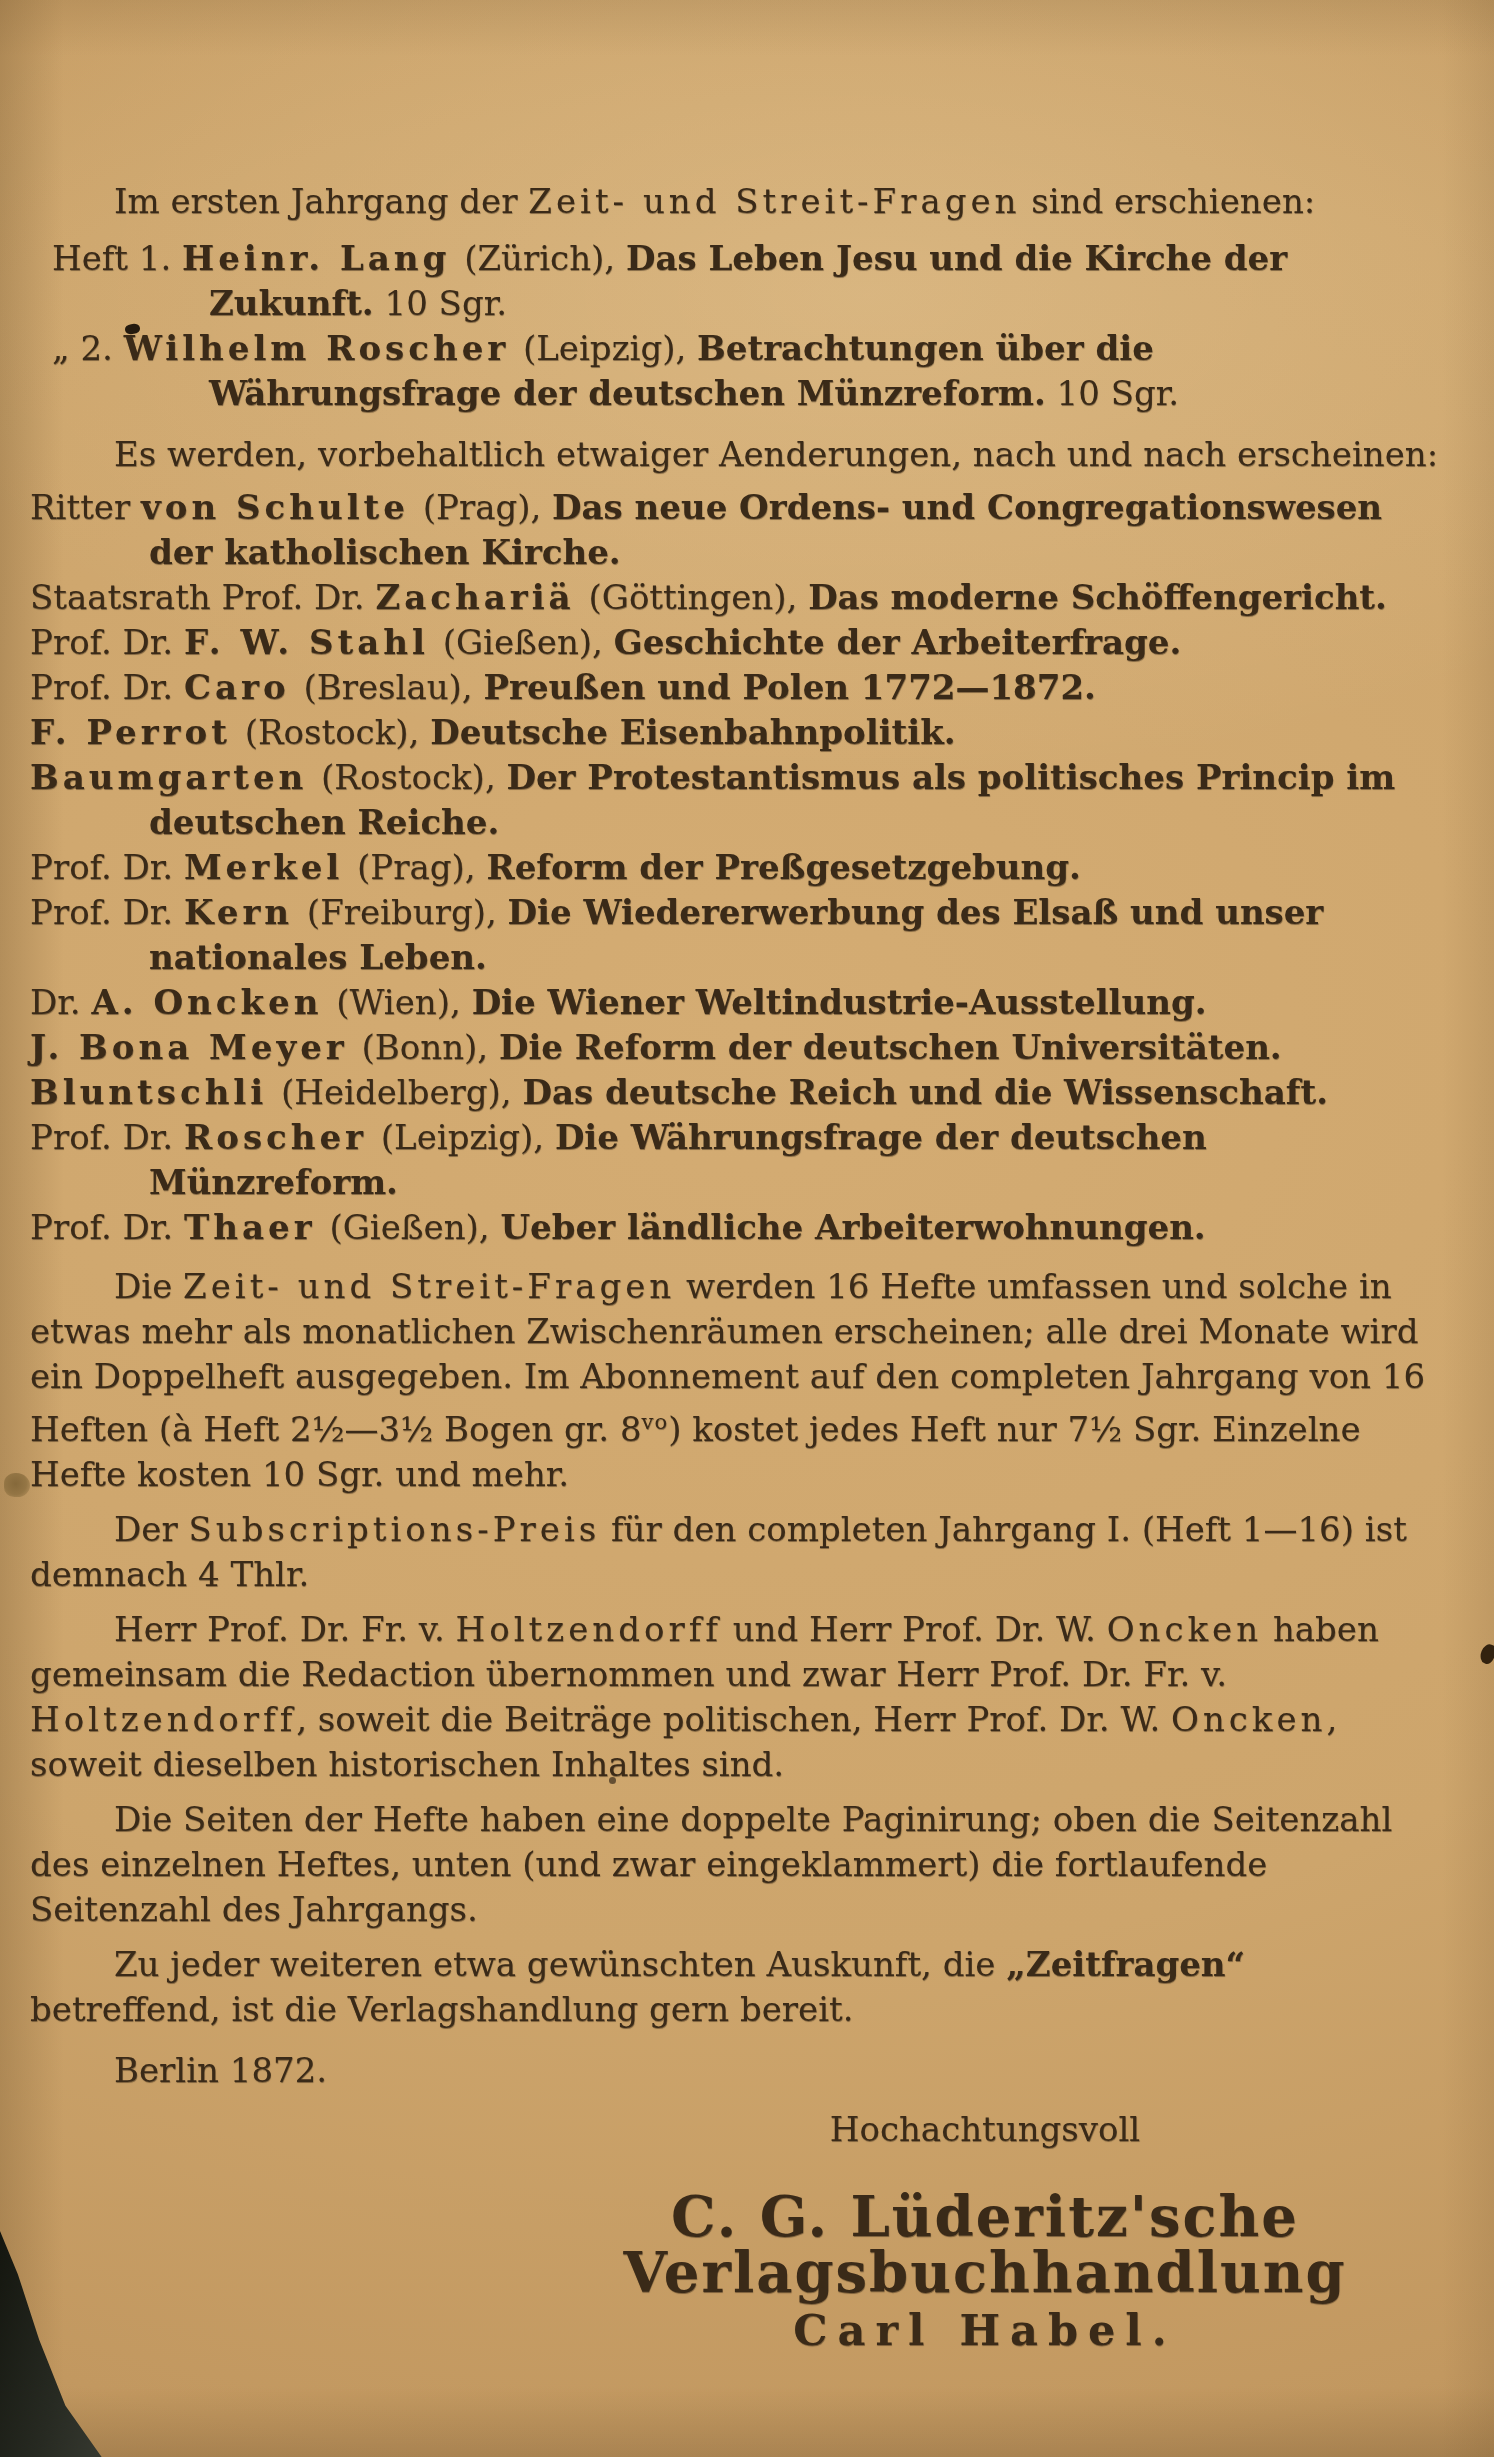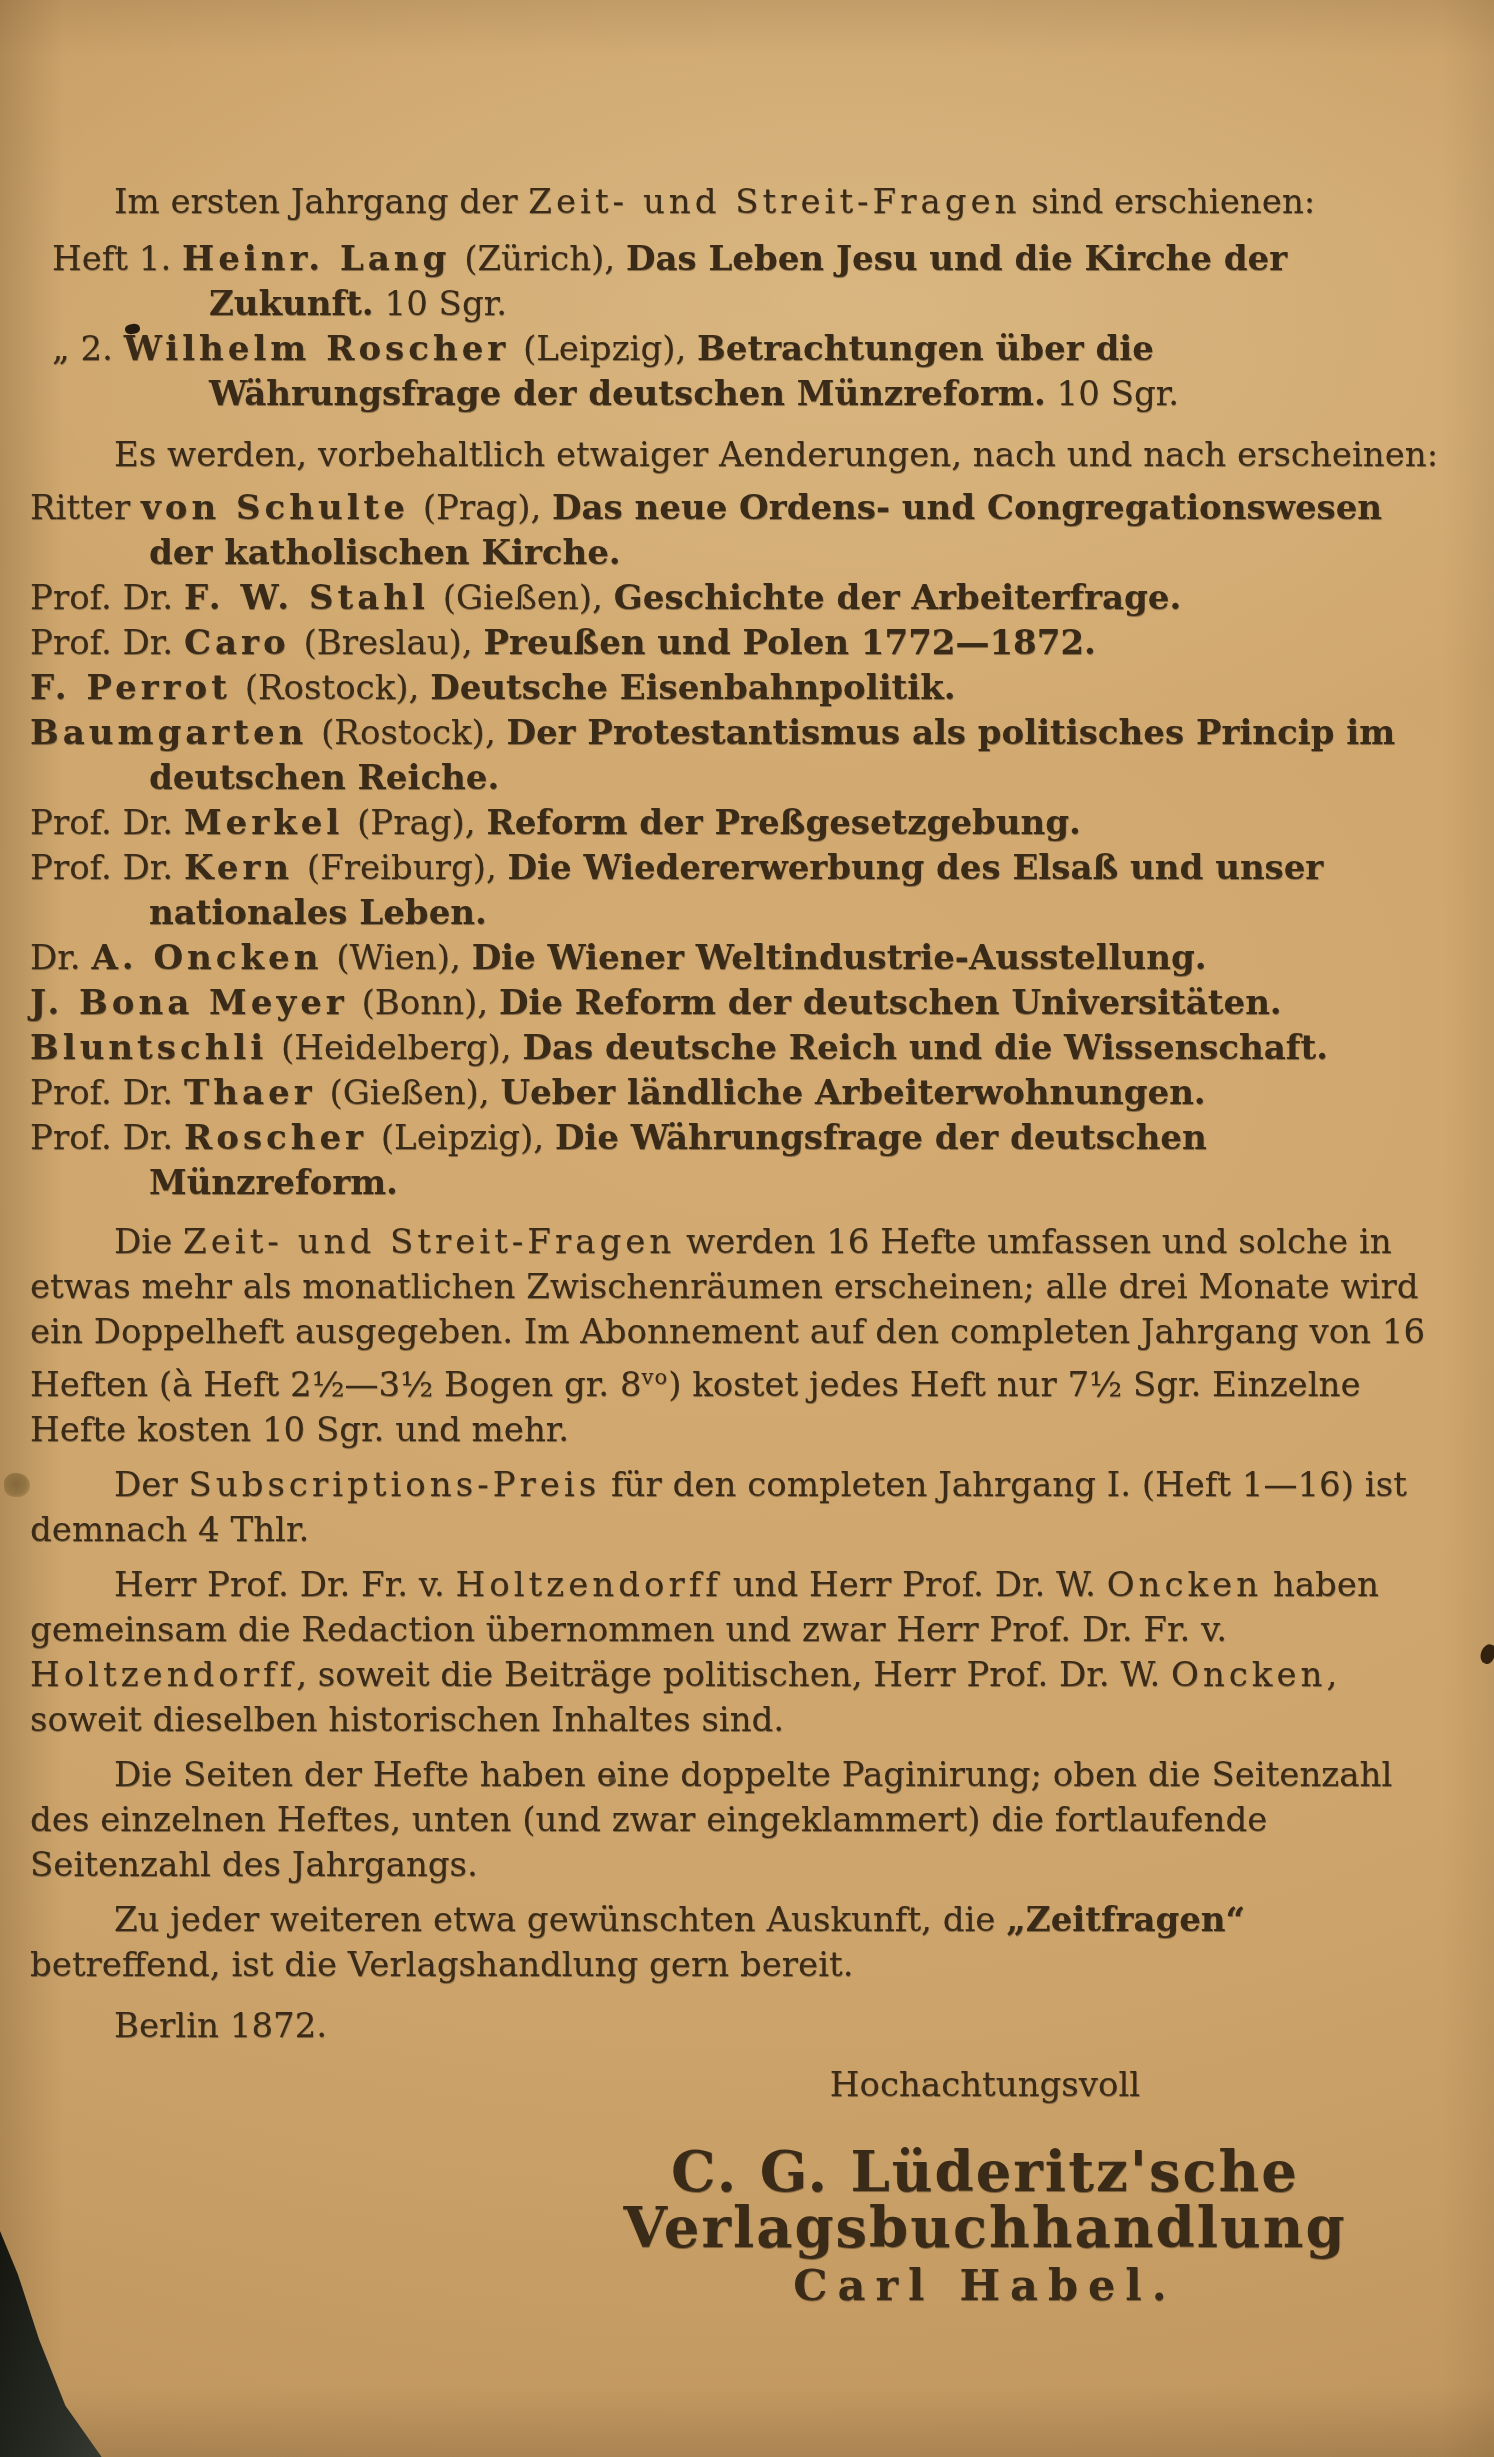--- a/index.html
+++ b/index.html
@@ -74,31 +74,32 @@
 
     <div class="heft-list">
         <div class="heft-entry"><span>Heft 1. </span><span class="b ls auth">Heinr. Lang</span><span> (Zürich), </span><span class="b">Das Leben Jesu und die Kirche der Zukunft.</span><span> 10 Sgr.</span></div>
         <div class="heft-entry"><span>„ 2. </span><span class="b ls auth">Wilhelm Roscher</span><span> (Leipzig), </span><span class="b">Betrachtungen über die Währungsfrage der deutschen Münzreform.</span><span> 10 Sgr.</span></div>
       </div>
 
     <p class="para indent" style="margin-top:16px">Es werden, vorbehaltlich etwaiger Aenderungen, nach und nach erscheinen:</p>
 
     <div class="works">
         <div class="work"><span>Ritter </span><span class="b ls auth">von Schulte</span><span> (Prag), </span><span class="b">Das neue Ordens- und Congregationswesen der katholischen Kirche.</span></div>
+        <div class="work"><span>Staatsrath Prof. Dr. </span><span class="b ls auth">Zachariä</span><span> (Göttingen), </span><span class="b">Das moderne Schöffengericht.</span></div>
         <div class="work"><span>Prof. Dr. </span><span class="b ls auth">F. W. Stahl</span><span> (Gießen), </span><span class="b">Geschichte der Arbeiterfrage.</span></div>
         <div class="work"><span>Prof. Dr. </span><span class="b ls auth">Caro</span><span> (Breslau), </span><span class="b">Preußen und Polen 1772—1872.</span></div>
         <div class="work"><span class="b ls auth">F. Perrot</span><span> (Rostock), </span><span class="b">Deutsche Eisenbahnpolitik.</span></div>
         <div class="work"><span class="b ls auth">Baumgarten</span><span> (Rostock), </span><span class="b">Der Protestantismus als politisches Princip im deutschen Reiche.</span></div>
         <div class="work"><span>Prof. Dr. </span><span class="b ls auth">Merkel</span><span> (Prag), </span><span class="b">Reform der Preßgesetzgebung.</span></div>
         <div class="work"><span>Prof. Dr. </span><span class="b ls auth">Kern</span><span> (Freiburg), </span><span class="b">Die Wiedererwerbung des Elsaß und unser nationales Leben.</span></div>
         <div class="work"><span>Dr. </span><span class="b ls auth">A. Oncken</span><span> (Wien), </span><span class="b">Die Wiener Weltindustrie-Ausstellung.</span></div>
         <div class="work"><span class="b ls auth">J. Bona Meyer</span><span> (Bonn), </span><span class="b">Die Reform der deutschen Universitäten.</span></div>
         <div class="work"><span class="b ls auth">Bluntschli</span><span> (Heidelberg), </span><span class="b">Das deutsche Reich und die Wissenschaft.</span></div>
+        <div class="work"><span>Prof. Dr. </span><span class="b ls auth">Roscher</span><span> (Leipzig), </span><span class="b">Die Währungsfrage der deutschen Münzreform.</span></div>
         <div class="work"><span>Prof. Dr. </span><span class="b ls auth">Thaer</span><span> (Gießen), </span><span class="b">Ueber ländliche Arbeiterwohnungen.</span></div>
-        <div class="work"><span>Prof. Dr. </span><span class="b ls auth">Roscher</span><span> (Leipzig), </span><span class="b">Die Währungsfrage der deutschen Münzreform.</span></div>
       </div>
 
     <div>
         <p class="para indent" style="margin-top: 14px;"><span>Die </span><span class="ls">Zeit- und Streit-Fragen</span><span> werden 16 Hefte umfassen und solche in etwas mehr als monatlichen Zwischenräumen erscheinen; alle drei Monate wird ein Doppelheft ausgegeben. Im Abonnement auf den completen Jahrgang von 16 Heften (à Heft 2½—3½ Bogen gr. 8</span><span class="sup">vo</span><span>) kostet jedes Heft nur 7½ Sgr. Einzelne Hefte kosten 10 Sgr. und mehr.</span></p>
         <p class="para indent"><span>Der </span><span class="ls">Subscriptions-Preis</span><span> für den completen Jahrgang I. (Heft 1—16) ist demnach 4 Thlr.</span></p>
         <p class="para indent"><span>Herr Prof. Dr. Fr. v. </span><span class="ls">Holtzendorff</span><span> und Herr Prof. Dr. W. </span><span class="ls">Oncken</span><span> haben gemeinsam die Redaction übernommen und zwar Herr Prof. Dr. Fr. v. </span><span class="ls">Holtzendorff</span><span>, soweit die Beiträge politischen, Herr Prof. Dr. W. </span><span class="ls">Oncken</span><span>, soweit dieselben historischen Inhaltes sind.</span></p>
         <p class="para indent"><span>Die Seiten der Hefte haben eine doppelte Paginirung; oben die Seitenzahl des einzelnen Heftes, unten (und zwar eingeklammert) die fortlaufende Seitenzahl des Jahrgangs.</span></p>
         <p class="para indent"><span>Zu jeder weiteren etwa gewünschten Auskunft, die </span><span class="b">„Zeitfragen“</span><span> betreffend, ist die Verlagshandlung gern bereit.</span></p>
       </div>
 

